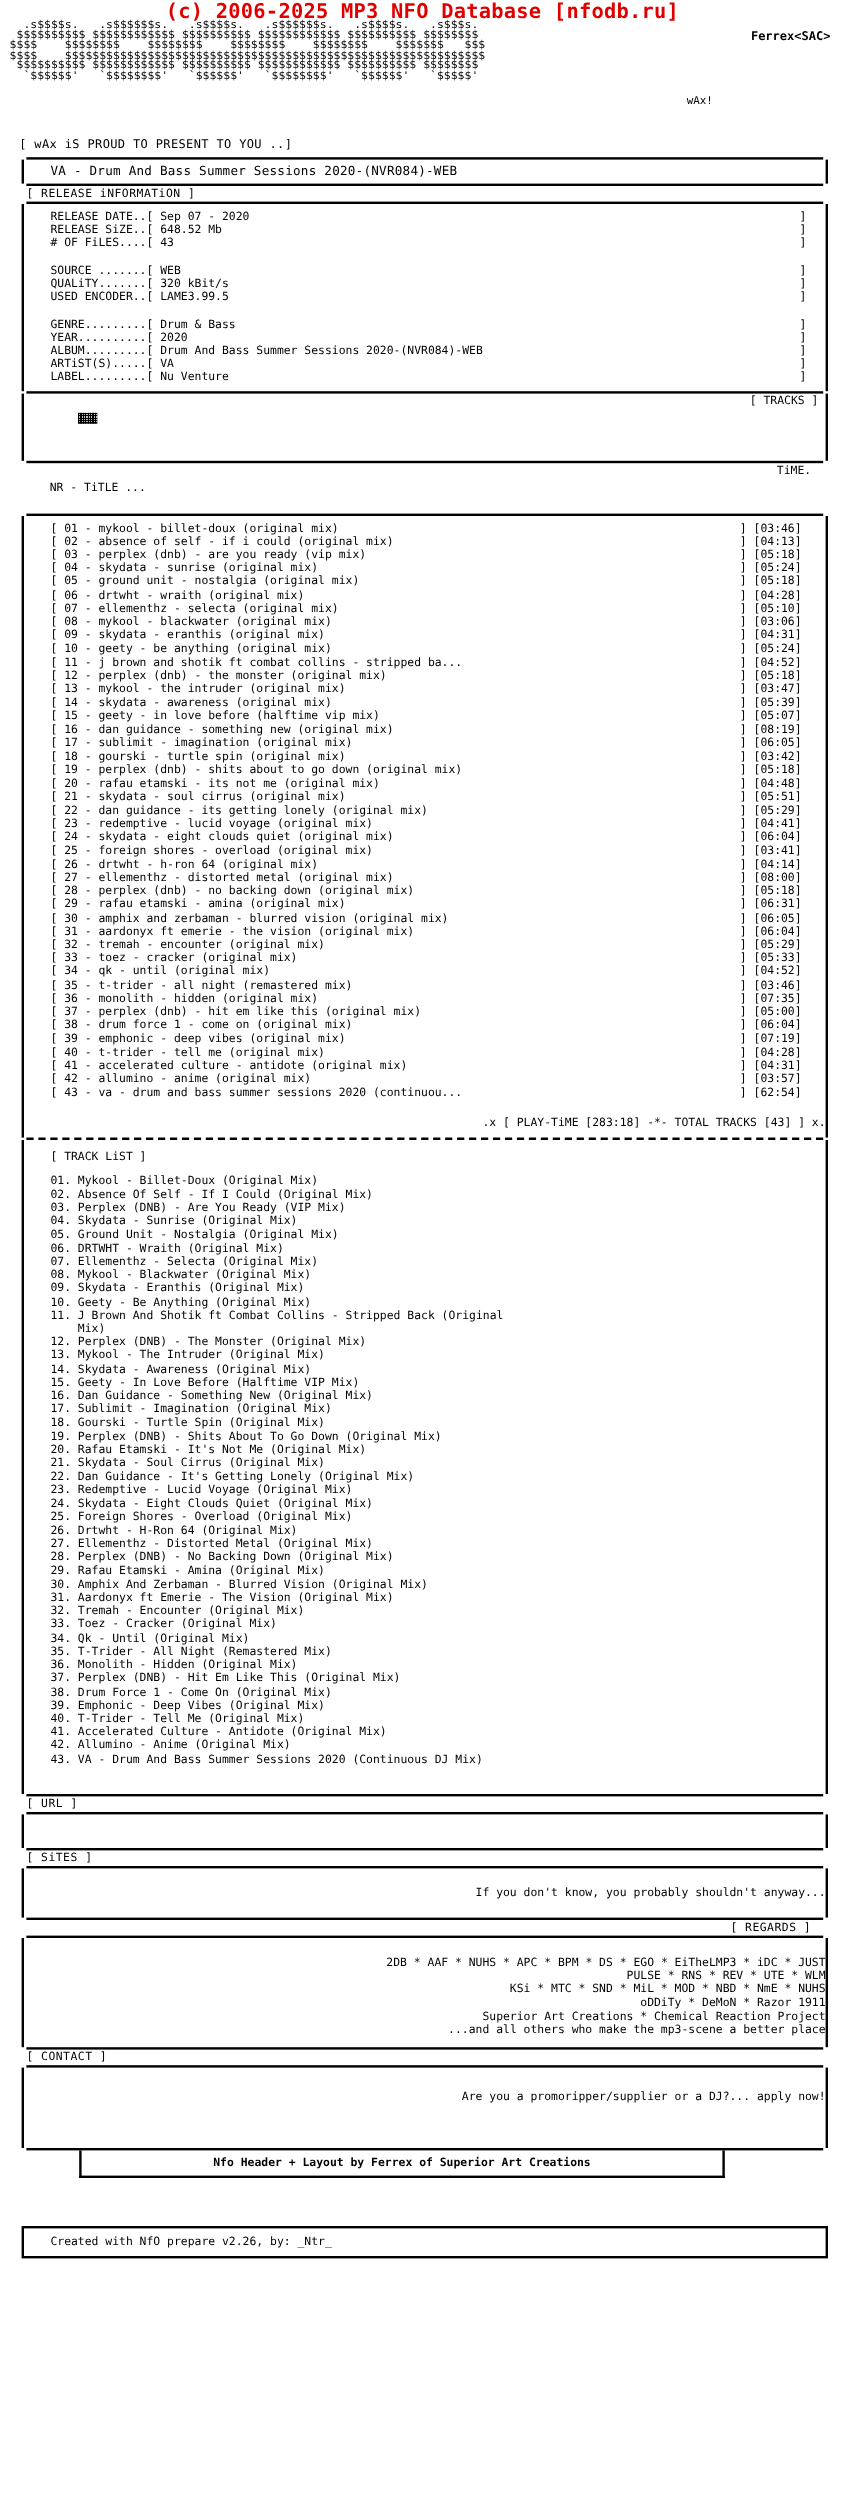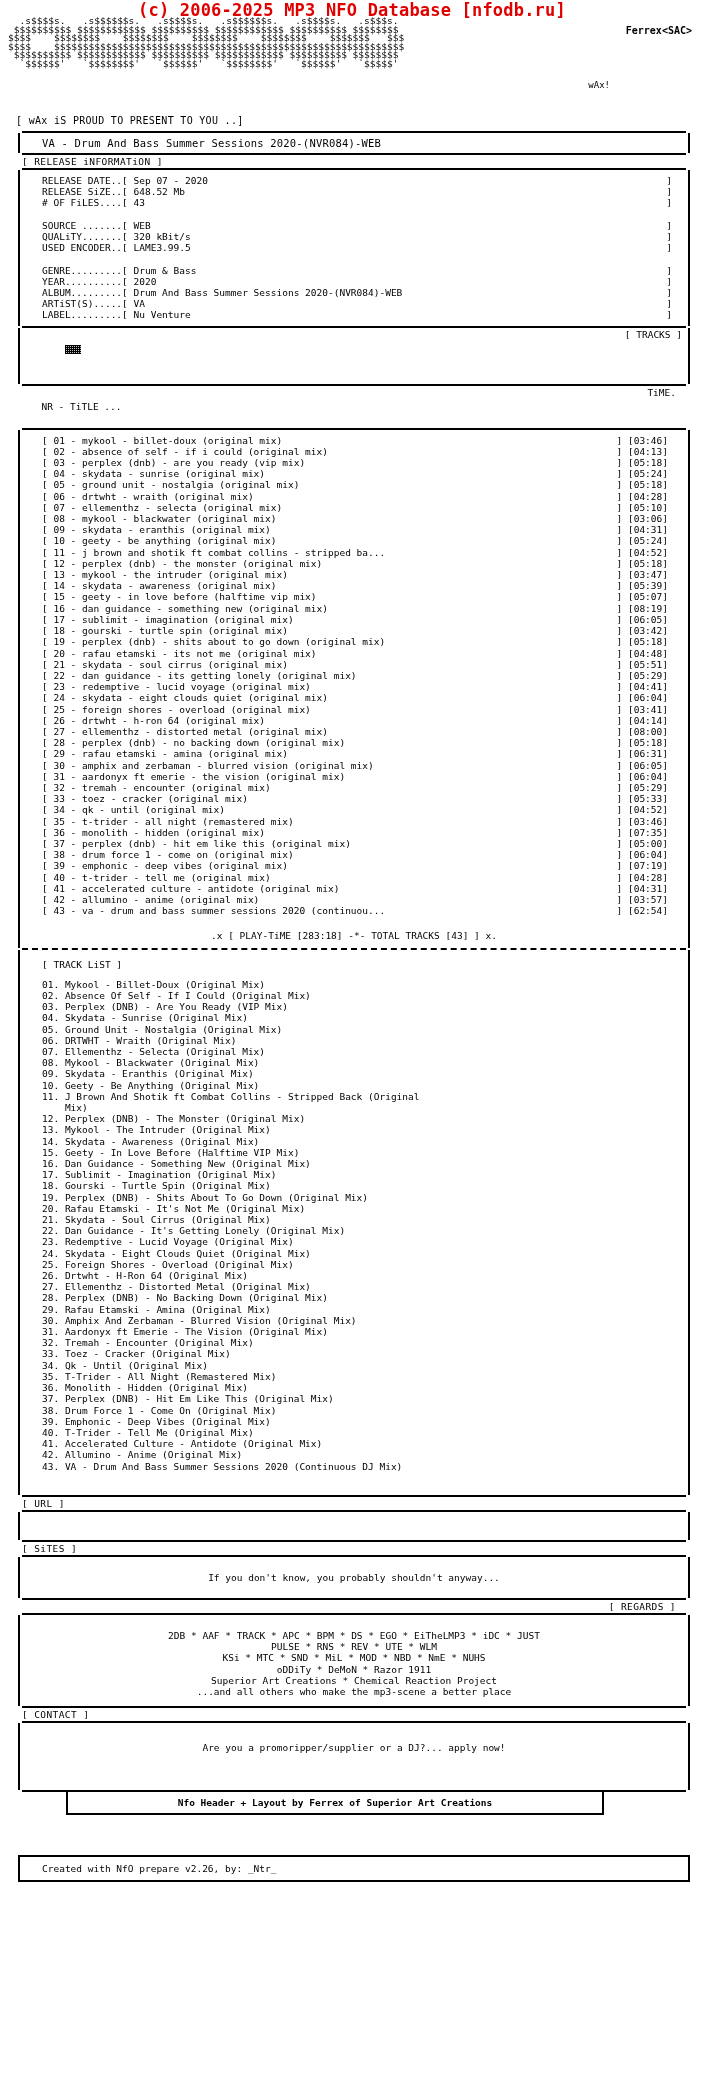--- a/index.html
+++ b/index.html
@@ -47,21 +47,21 @@
     right: 4px;
     top: 8px;
     font-size: 10px;
     line-height: 11px;
     font-family: "DejaVu Sans Mono", monospace;
     font-weight: bold;
     color: #000;
   }
   .wax-tag {
     position: absolute;
-    right: 86px;
+    right: 102px;
     top: 63px;
     font-size: 9px;
     font-family: "DejaVu Sans Mono", monospace;
     color: #000;
   }
 
   .proud {
     font-size: 10px;
     line-height: 12px;
     font-family: "DejaVu Sans Mono", monospace;
@@ -114,21 +114,21 @@
     letter-spacing: 0.2px;
     white-space: pre;
   }
   .row { display: block; position: relative; }
   .bracket-r {
     position: absolute;
     right: 6px;
     top: 0;
   }
   .centered {
-    text-align: center;
+    text-align: right;
     padding-left: 0;
     padding-right: 0;
   }
   .tracks-hdr {
     position: relative;
     font-size: 9.5px;
     line-height: 14px;
     padding-left: 22px;
     white-space: pre;
   }
@@ -240,21 +240,21 @@
   <div class="vsp10"></div>
   <div class="inner centered">If you don't know, you probably shouldn't anyway...</div>
   <div class="vsp10"></div>
 </div>
 <div class="rule"></div>
 
 <div class="section-tag right">[ REGARDS ]</div>
 <div class="rule"></div>
 <div class="box">
   <div class="vsp10"></div>
-  <div class="inner centered" id="regards"><div>2DB * AAF * TRACK * APC * BPM * DS * EGO * EiTheLMP3 * iDC * JUST</div><div>PULSE * RNS * REV * UTE * WLM</div><div>KSi * MTC * SND * MiL * MOD * NBD * NmE * NUHS</div><div>oDDiTy * DeMoN * Razor 1911</div><div>Superior Art Creations * Chemical Reaction Project</div><div>...and all others who make the mp3-scene a better place</div></div>
+  <div class="inner centered" id="regards"><div>2DB * AAF * NUHS * APC * BPM * DS * EGO * EiTheLMP3 * iDC * JUST</div><div>PULSE * RNS * REV * UTE * WLM</div><div>KSi * MTC * SND * MiL * MOD * NBD * NmE * NUHS</div><div>oDDiTy * DeMoN * Razor 1911</div><div>Superior Art Creations * Chemical Reaction Project</div><div>...and all others who make the mp3-scene a better place</div></div>
   <div class="vsp4"></div>
 </div>
 <div class="rule"></div>
 
 <div class="section-tag">[ CONTACT ]</div>
 <div class="rule"></div>
 <div class="box">
   <div class="vsp14"></div>
   <div class="inner centered">Are you a promoripper/supplier or a DJ?... apply now!</div>
   <div class="vsp18"></div>

